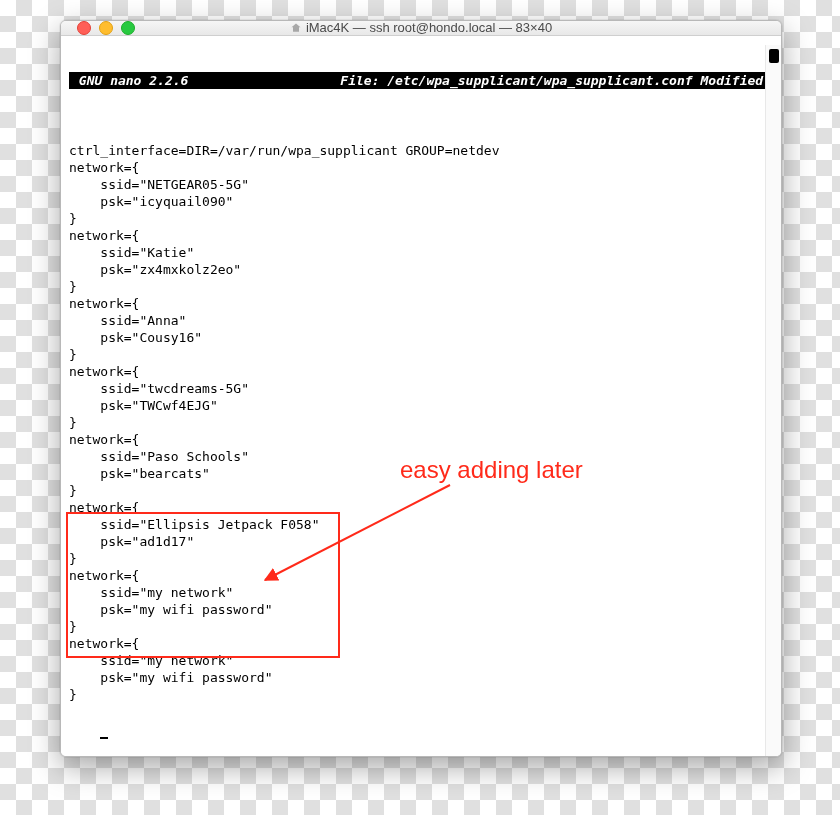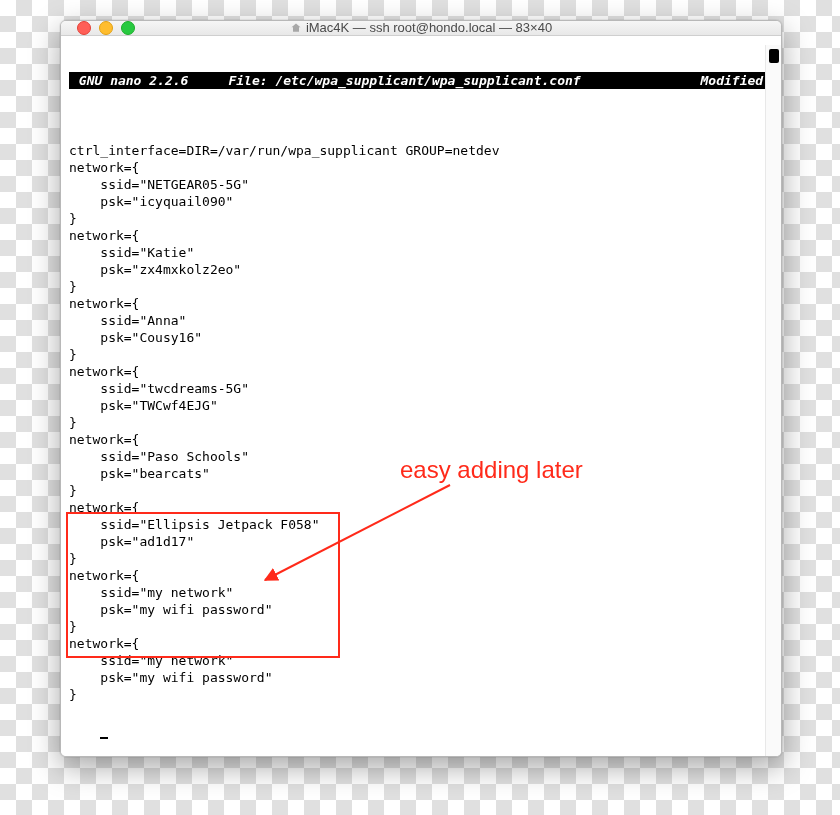--- a/index.html
+++ b/index.html
@@ -57,21 +57,21 @@
     white-space:pre;
   }
   .status-bar{
     background:#000;color:#fff;
     padding:0 2px;
     display:flex;
     font-weight:bold;
     font-style:italic;
   }
   .status-left{padding-right:16px;}
-  .status-center{flex:1;text-align:left;padding-left:24px;}
+  .status-center{flex:1;text-align:right;padding-left:24px;}
   .status-right{padding-left:8px;text-align:center;}
   .editor-body{padding:2px 0;}
   .annotation-box{
     position:absolute;
     border:2px solid #ff2a1a;
     pointer-events:none;
   }
   .annotation-text{
     position:absolute;
     color:#ff2a1a;

